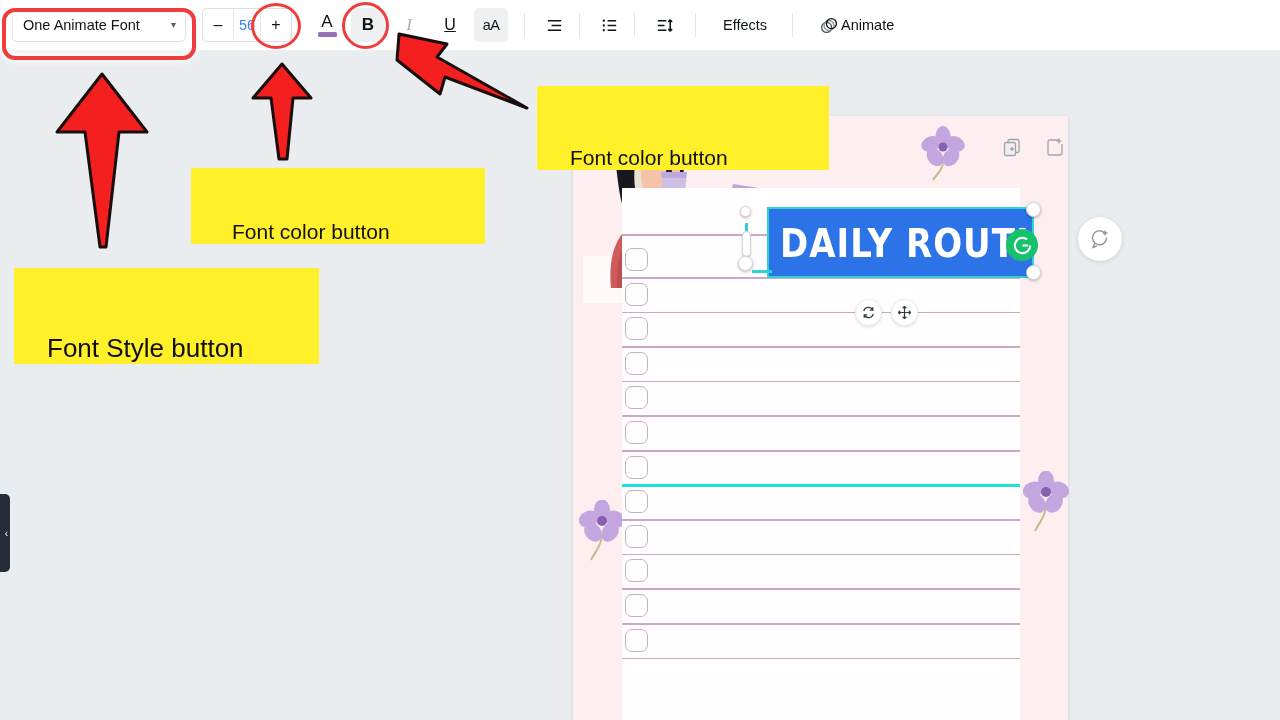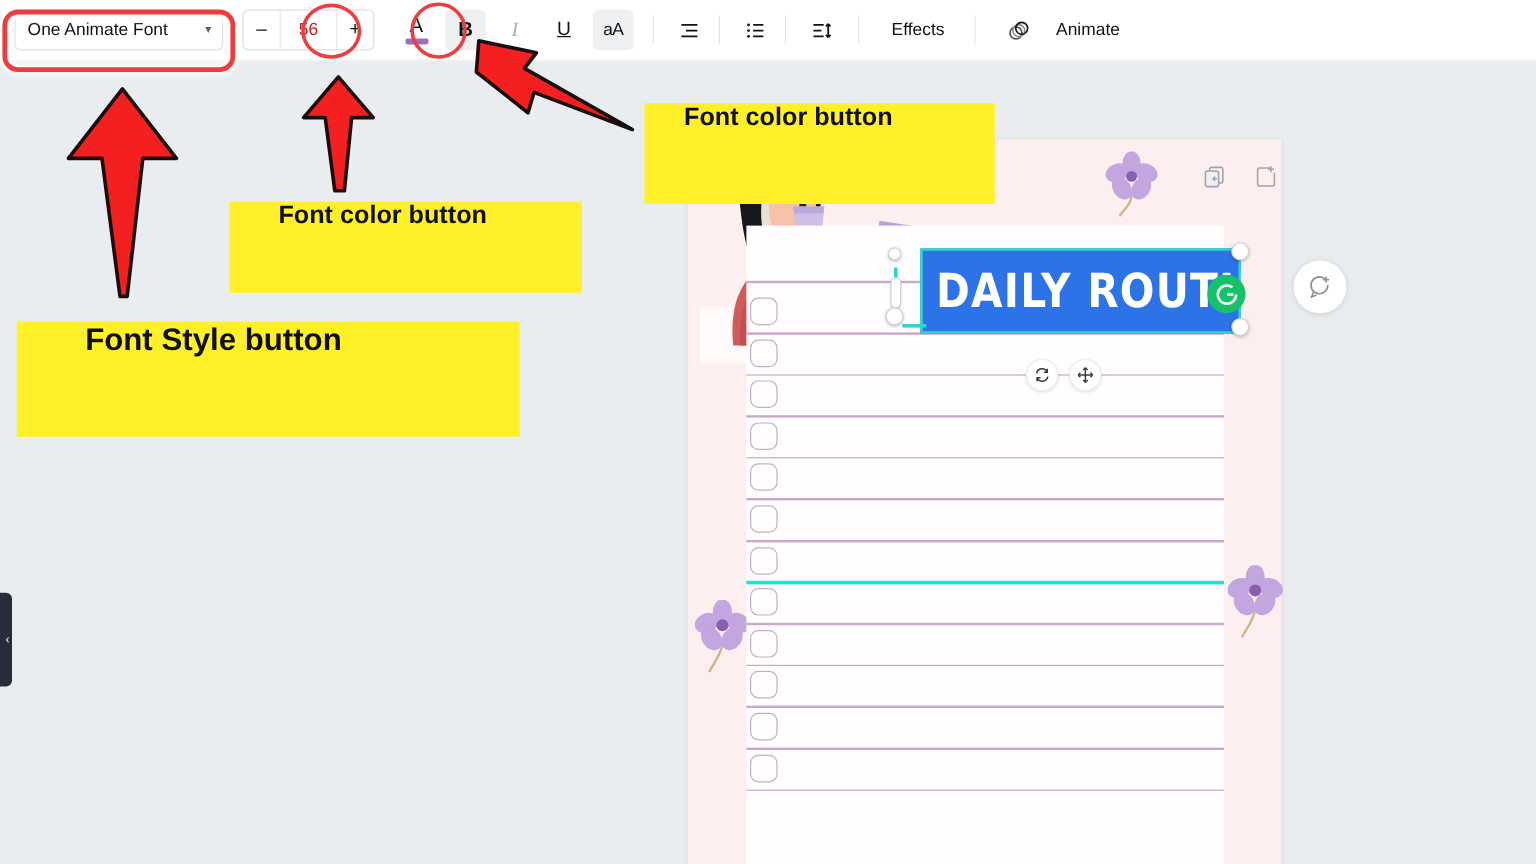--- a/index.html
+++ b/index.html
@@ -64,23 +64,23 @@
     background: #fff;
   }
   .sizebtn {
     width: 30px; height: 32px;
     display: flex; align-items: center; justify-content: center;
     font-size: 16px; color: #0e1318;
     background: transparent; border: none;
     font-family: "Liberation Sans", sans-serif;
   }
   .sizeval {
-    width: 48px; height: 32px;
+    width: 28px; height: 32px;
     display: flex; align-items: center; justify-content: center;
-    font-size: 14.5px; color: #b91c1c;
+    font-size: 14.5px; color: #3b82f6;
     border-left: 1px solid #e7e7ec;
     border-right: 1px solid #e7e7ec;
   }
 
   .icon-btn {
     width: 34px; height: 34px;
     display: flex; align-items: center; justify-content: center;
     border-radius: 5px;
     margin-left: 4px;
     position: relative;
@@ -102,21 +102,21 @@
   .ital-glyph { font-size: 17px; font-style: italic; color: #0e1318; font-family: "Liberation Serif", serif;}
   .und-glyph  { font-size: 16px; color: #0e1318; text-decoration: underline; }
   .aa-glyph   { font-size: 14.5px; color: #0e1318; letter-spacing: -.5px; }
 
   .text-btn {
     height: 34px; padding: 0 11px;
     display: flex; align-items: center;
     font-size: 14.5px; color: #0e1318;
     border-radius: 5px;
   }
-  .animate-wrap { display:flex; align-items:center; gap:20px; height:34px; padding:0 10px; }
+  .animate-wrap { display:flex; align-items:center; gap:1px; height:34px; padding:0 10px; }
 
   
   .circ-ann {
     position: absolute;
     border: 3.5px solid #ef3d3d;
     border-radius: 50%;
     pointer-events: none;
     z-index: 46;
   }
 
@@ -267,28 +267,28 @@
     display: flex; align-items: center; justify-content: flex-end;
     padding-right: 2px;
     z-index: 30;
   }
   .collapse-tab span { color: #fff; font-size: 10px; }
 
   
   .ann-box {
     position: absolute;
     background: #fff02a;
-    display: flex; align-items: flex-start;
-    font-weight: bold;
+    display: flex; align-items: flex-end;
+    font-weight: normal;
     color: #101010;
     z-index: 50;
   }
   #ann-color { left: 537px; top: 86px;  width: 292px; height: 84px; font-size: 21px; padding-left: 33px; }
   #ann-size  { left: 191px; top: 168px; width: 294px; height: 76px; font-size: 21px; padding-left: 41px; }
-  #ann-style { left: 14px;  top: 268px; width: 419px; height: 96px; font-size: 26px; padding-left: 57px; }
+  #ann-style { left: 14px;  top: 268px; width: 305px; height: 96px; font-size: 26px; padding-left: 33px; }
 
   .arrow { position: absolute; z-index: 49; }
 </style>
 </head>
 <body>
 
 <div id="app">
 
   <div class="workspace">
 

